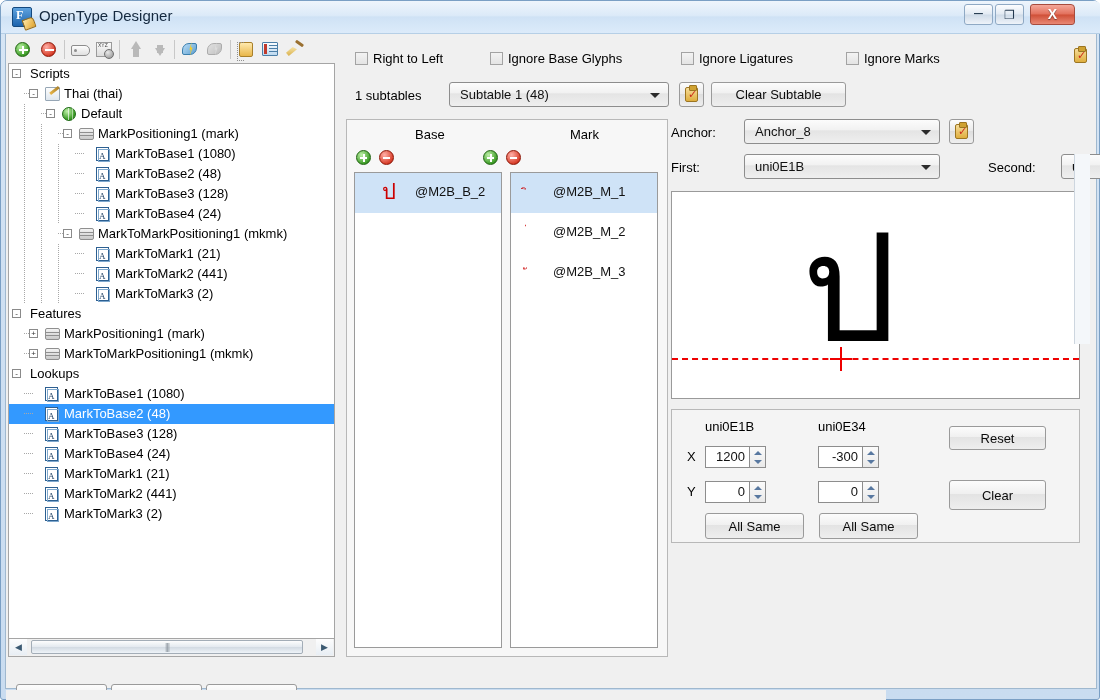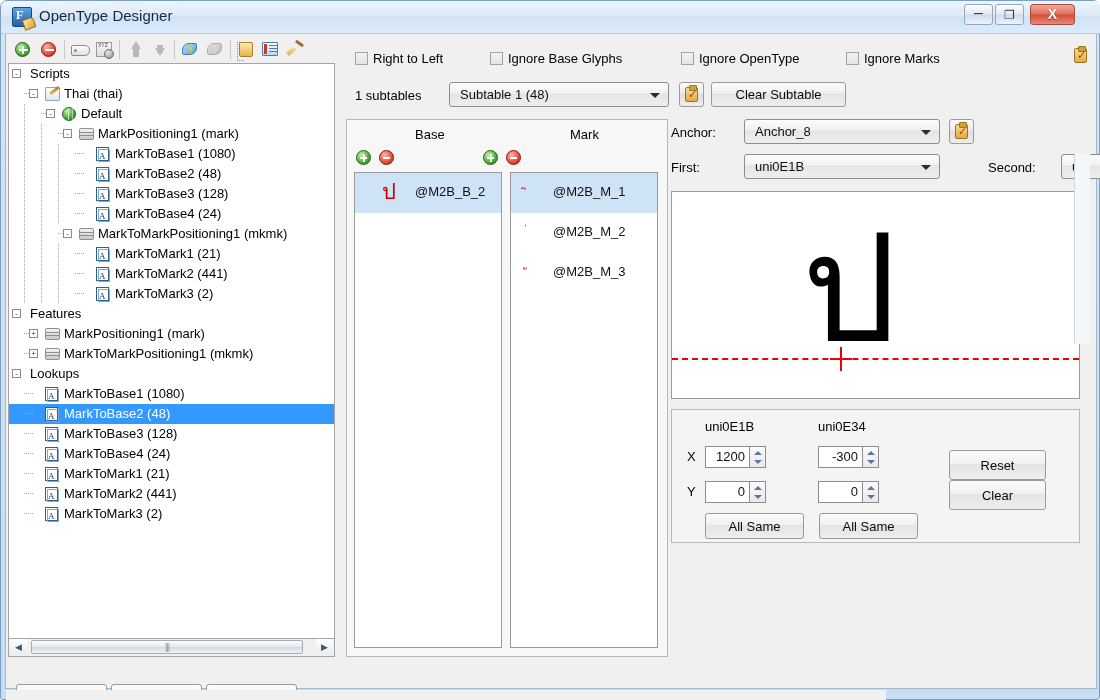--- a/index.html
+++ b/index.html
@@ -542,21 +542,21 @@
 
     <div id="right-pane">
 
       <div class="chk" style="left:14px;top:16px"></div>
       <div class="chk-lbl" style="left:32px;top:15px">Right to Left</div>
 
       <div class="chk" style="left:149px;top:16px"></div>
       <div class="chk-lbl" style="left:167px;top:15px">Ignore Base Glyphs</div>
 
       <div class="chk" style="left:340px;top:16px"></div>
-      <div class="chk-lbl" style="left:358px;top:15px">Ignore OpenType</div>
+      <div class="chk-lbl" style="left:358px;top:15px">Ignore Ligatures</div>
 
       <div class="chk" style="left:505px;top:16px"></div>
       <div class="chk-lbl" style="left:523px;top:15px">Ignore Marks</div>
 
       <div class="clip-btn" style="left:728px;top:8px;border:none;background:none">
           <span class="clip-ico"></span>
         </div>
 
       <div class="chk-lbl" style="left:14px;top:52px">1 subtables</div>
       <div class="combo" style="left:108px;top:46px;width:220px">
@@ -653,21 +653,21 @@
             </div>
           <div class="spin" style="left:146px;top:71px">0</div>
           <div class="spin-btns" style="left:190px;top:71px">
               <i class="up"></i>
               <i class="dn"></i>
             </div>
 
           <div class="btn" style="left:33px;top:103px;width:99px;height:26px">All Same</div>
           <div class="btn" style="left:147px;top:103px;width:99px;height:26px">All Same</div>
 
-          <div class="btn" style="left:277px;top:40px;width:97px;height:30px">Reset</div>
+          <div class="btn" style="left:277px;top:16px;width:97px;height:24px">Reset</div>
           <div class="btn" style="left:277px;top:70px;width:97px;height:30px">Clear</div>
         </div>
       </div>
     </div>
 
     <div id="side-strip"></div>
 
     <div id="bottom-bar">
       <div class="btn" style="left:341px;top:27px;width:128px;height:31px">Group Manager</div>
       <div class="chk" style="left:488px;top:35px"></div>

